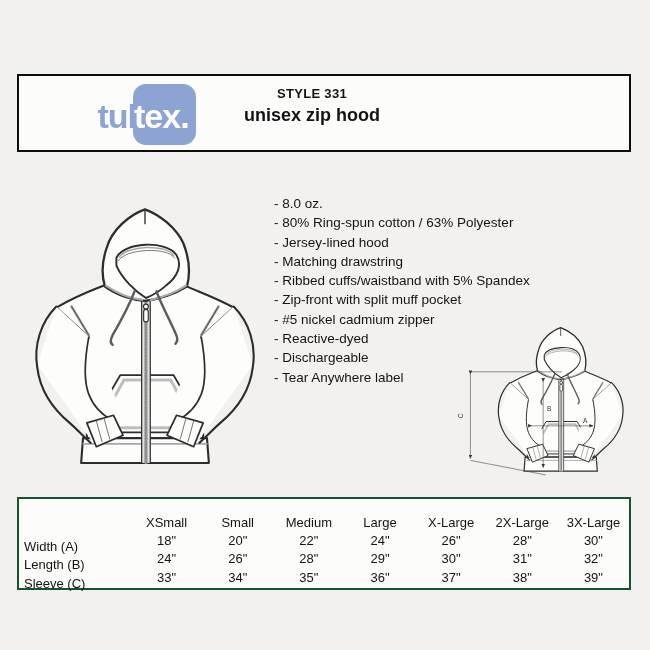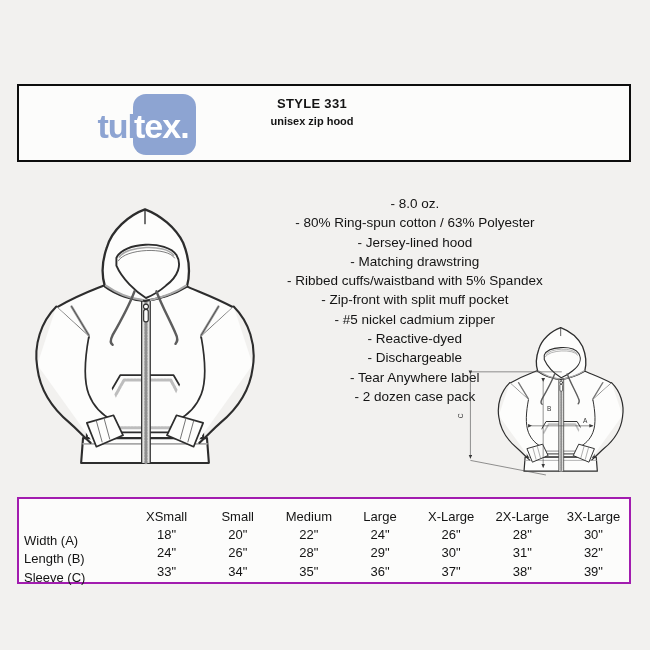--- a/index.html
+++ b/index.html
@@ -11,54 +11,52 @@
     color: #141414;
   }
   .sheet { position: absolute; inset: 0; }
 
   
   .header-box {
     position: absolute; left: 17px; top: 74px;
     width: 610px; height: 74px;
     background: #fcfcfb;
     border: 2px solid #0d0d0d;
-    margin-top: 10px;
   }
   .logo-svg { position: absolute; left: 70px; top: 7px; width: 138px; height: 64px; }
   .title-block {
     position: absolute; left: 0; right: 0; top: 10px;
     text-align: center;
     transform: translateX(-12px);
   }
   .style-title { font-size: 13px; font-weight: bold; letter-spacing: .3px; }
-  .subtitle   { font-size: 11px; font-weight: bold; margin-top: 4px; }
+  .subtitle   { font-size: 18px; font-weight: bold; margin-top: 4px; }
 
   
   .big-hoodie   { position: absolute; left: 24px;  top: 196px; width: 242px; height: 286px; }
   .small-hoodie { position: absolute; left: 454px; top: 320px; width: 186px; height: 162px; }
 
   .features {
-    position: absolute; left: 287px; top: 194px;
+    position: absolute; left: 274px; top: 194px;
     font-size: 13.5px; line-height: 19.3px;
     white-space: nowrap;
-    text-align: center;
   }
 
   
   .table-box {
     position: absolute; left: 17px; top: 497px;
     width: 610px; height: 75px;
     background: #fcfcfb;
-    border: 2px solid #a21caf;
+    border: 2px solid #14532d;
     display: grid;
     grid-template-columns: 112px repeat(7, 1fr);
     grid-auto-rows: 18.4px;
     align-items: center;
     font-size: 13px;
-    padding-top: 8px;
+    padding-top: 14px;
   }
   .table-box .cell  { text-align: center; }
   .table-box .rowlabel { text-align: left; padding-left: 5px; margin-top: 12px; }
   .table-box .empty { }
 </style>
 </head>
 <body>
 
 <svg width="0" height="0" style="position:absolute" aria-hidden="true">
   <defs>
@@ -131,21 +129,20 @@
     <div>- 8.0 oz.</div>
     <div>- 80% Ring-spun cotton / 63% Polyester</div>
     <div>- Jersey-lined hood</div>
     <div>- Matching drawstring</div>
     <div>- Ribbed cuffs/waistband with 5% Spandex</div>
     <div>- Zip-front with split muff pocket</div>
     <div>- #5 nickel cadmium zipper</div>
     <div>- Reactive-dyed</div>
     <div>- Dischargeable</div>
     <div>- Tear Anywhere label</div>
-    <div>- 2 dozen case pack</div>
   </div>
 
   <svg class="small-hoodie" viewBox="0 0 340 300" preserveAspectRatio="none">
     <defs>
       <marker id="arr" markerWidth="8" markerHeight="8" refX="6" refY="3" orient="auto">
         <path d="M0,0 L7,3 L0,6 Z" fill="#3a3a3a"></path>
       </marker>
     </defs>
     <use href="#hoodie-art" transform="translate(70,0)"></use>
     <g stroke="#4a4a4a" stroke-width="1.1" fill="none">

